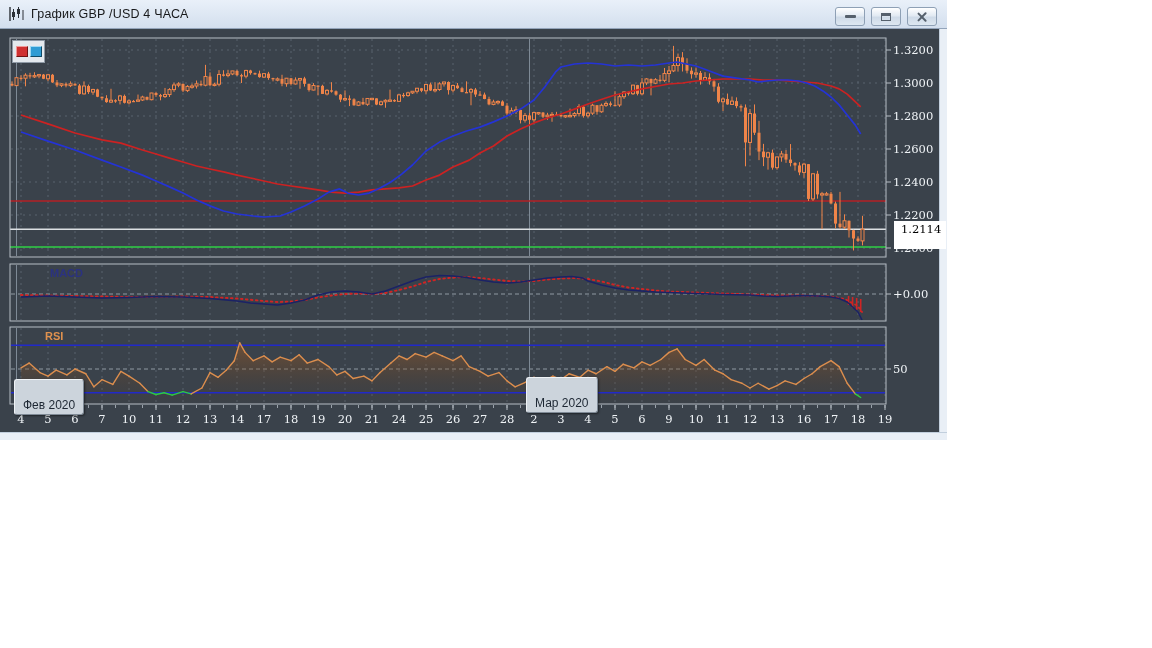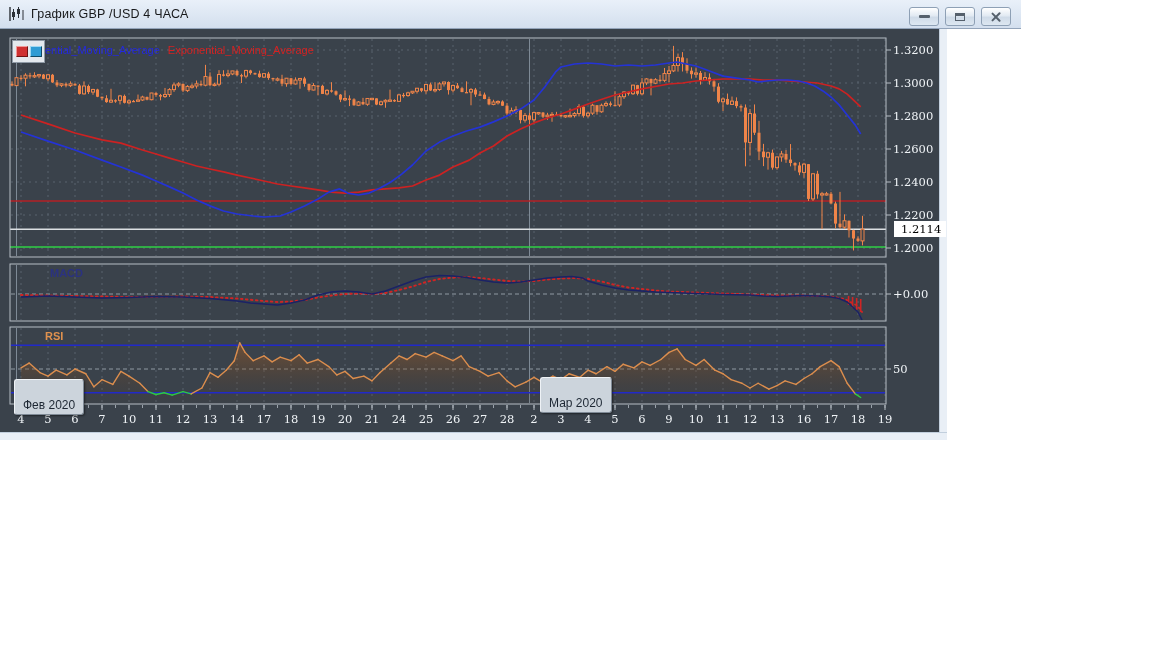--- a/index.html
+++ b/index.html
@@ -1,19 +1,19 @@
 <!DOCTYPE html>
 <html><head>
 <meta charset="utf-8">
 <style>
   html,body{margin:0;padding:0;}
   body{width:1152px;height:648px;background:#ffffff;overflow:hidden;position:relative;
        font-family:"Liberation Sans",sans-serif;}
   .window{position:absolute;left:0;top:0;width:947px;height:440px;background:#3a424b;}
-  .titlebar{position:absolute;left:0;top:0;width:1021px;height:29px;
+  .titlebar{position:absolute;left:0;top:0;width:947px;height:29px;
     background:linear-gradient(#e9f0f9,#d3dfee);border-bottom:1px solid #93a4ba;
     display:flex;align-items:center;box-sizing:border-box;}
   .title-icon{margin:0 6px 0 8px;flex:0 0 auto;}
   .title-text{font-size:12.5px;color:#17181a;letter-spacing:.2px;}
   .winbtns{position:absolute;right:10px;top:7px;display:flex;gap:6px;}
   .wbtn{width:28px;height:17px;border:1px solid #8ea0b5;border-radius:3px;
     background:linear-gradient(#ffffff,#e2eaf3 45%,#cfdbe8 55%,#dde7f1);
     display:flex;align-items:center;justify-content:center;cursor:default;position:relative;}
   .g-min{width:11px;height:3px;background:#55606c;border-radius:1px;}
   .g-restore{width:10px;height:8px;border:1px solid #55606c;border-top:3px solid #55606c;box-sizing:border-box;background:transparent;}
@@ -29,22 +29,22 @@
   .sq{width:12px;height:11px;box-sizing:border-box;}
   .sq-red{background:#cf3131;border:1px solid #6e1414;border-top-color:#ef9a9a;border-left-color:#ef9a9a;}
   .sq-blue{background:#2f9cd4;border:1px solid #114b67;border-top-color:#9fd8f2;border-left-color:#9fd8f2;}
   .legend-text{position:absolute;left:45px;top:15px;font-size:11px;white-space:nowrap;}
   .lg-blue{color:#2328e0;} .lg-red{color:#d42222;margin-left:5px;}
   .ind-label{position:absolute;font-size:11px;font-weight:700;}
   .macd-label{left:13px;top:238px;color:#2b3280;margin-left:37px;}
   .rsi-label{left:13px;top:301px;color:#e0914e;padding-left:32px;}
   .mbox{position:absolute;background:#ccd4dc;border:1px solid #7f8a96;border-top-color:#eef2f6;border-left-color:#eef2f6;
     border-radius:3px;color:#1d2733;font-size:12px;padding:18px 8px 2px 8px;box-shadow:1px 1px 2px rgba(0,0,0,.45);}
-  .feb-box{left:14px;top:350px;} .mar-box{left:540px;top:348px;}
-  .price-box{position:absolute;left:894px;top:192px;width:52px;height:16px;background:#ffffff;
+  .feb-box{left:14px;top:350px;} .mar-box{left:526px;top:348px;}
+  .price-box{position:absolute;left:894px;top:192px;width:52px;height:28px;background:#ffffff;
     color:#000;font-family:"DejaVu Serif",serif;font-size:11.5px;line-height:16px;padding-left:7px;box-sizing:border-box;}
 </style>
 </head>
 <body>
 
 <div class="window">
   <div class="client">
     <svg id="chart" width="947" height="411" viewBox="0 29 947 411">
         <defs>
           <clipPath id="clipMain">
@@ -835,24 +835,20 @@
           <line x1="858" y1="405" x2="858" y2="410" stroke="#b6bdc5"></line>
           <line x1="885" y1="405" x2="885" y2="410" stroke="#b6bdc5"></line>
         </g>
       </svg>
     <div class="frame-right"></div>
     <div class="frame-bottom"></div>
     <div class="legend-box">
       <span class="sq sq-red"></span>
       <span class="sq sq-blue"></span>
     </div>
-    <div class="legend-text">
-      <span class="lg-blue">ential_Moving_Average</span>
-      <span class="lg-red">Exponential_Moving_Average</span>
-    </div>
     <div class="ind-label macd-label">MACD</div>
     <div class="ind-label rsi-label">RSI</div>
     <div class="mbox feb-box">Фев 2020</div>
     <div class="mbox mar-box">Мар 2020</div>
     <div class="price-box">1.2114</div>
   </div>
   <div class="titlebar">
     <svg class="title-icon" width="17" height="17" viewBox="0 0 17 17">
       <line x1="2" y1="1" x2="2" y2="15" stroke="#2a2f36" stroke-width="1.4"></line>
       <line x1="5.5" y1="3" x2="5.5" y2="14" stroke="#2a2f36" stroke-width="1"></line>

